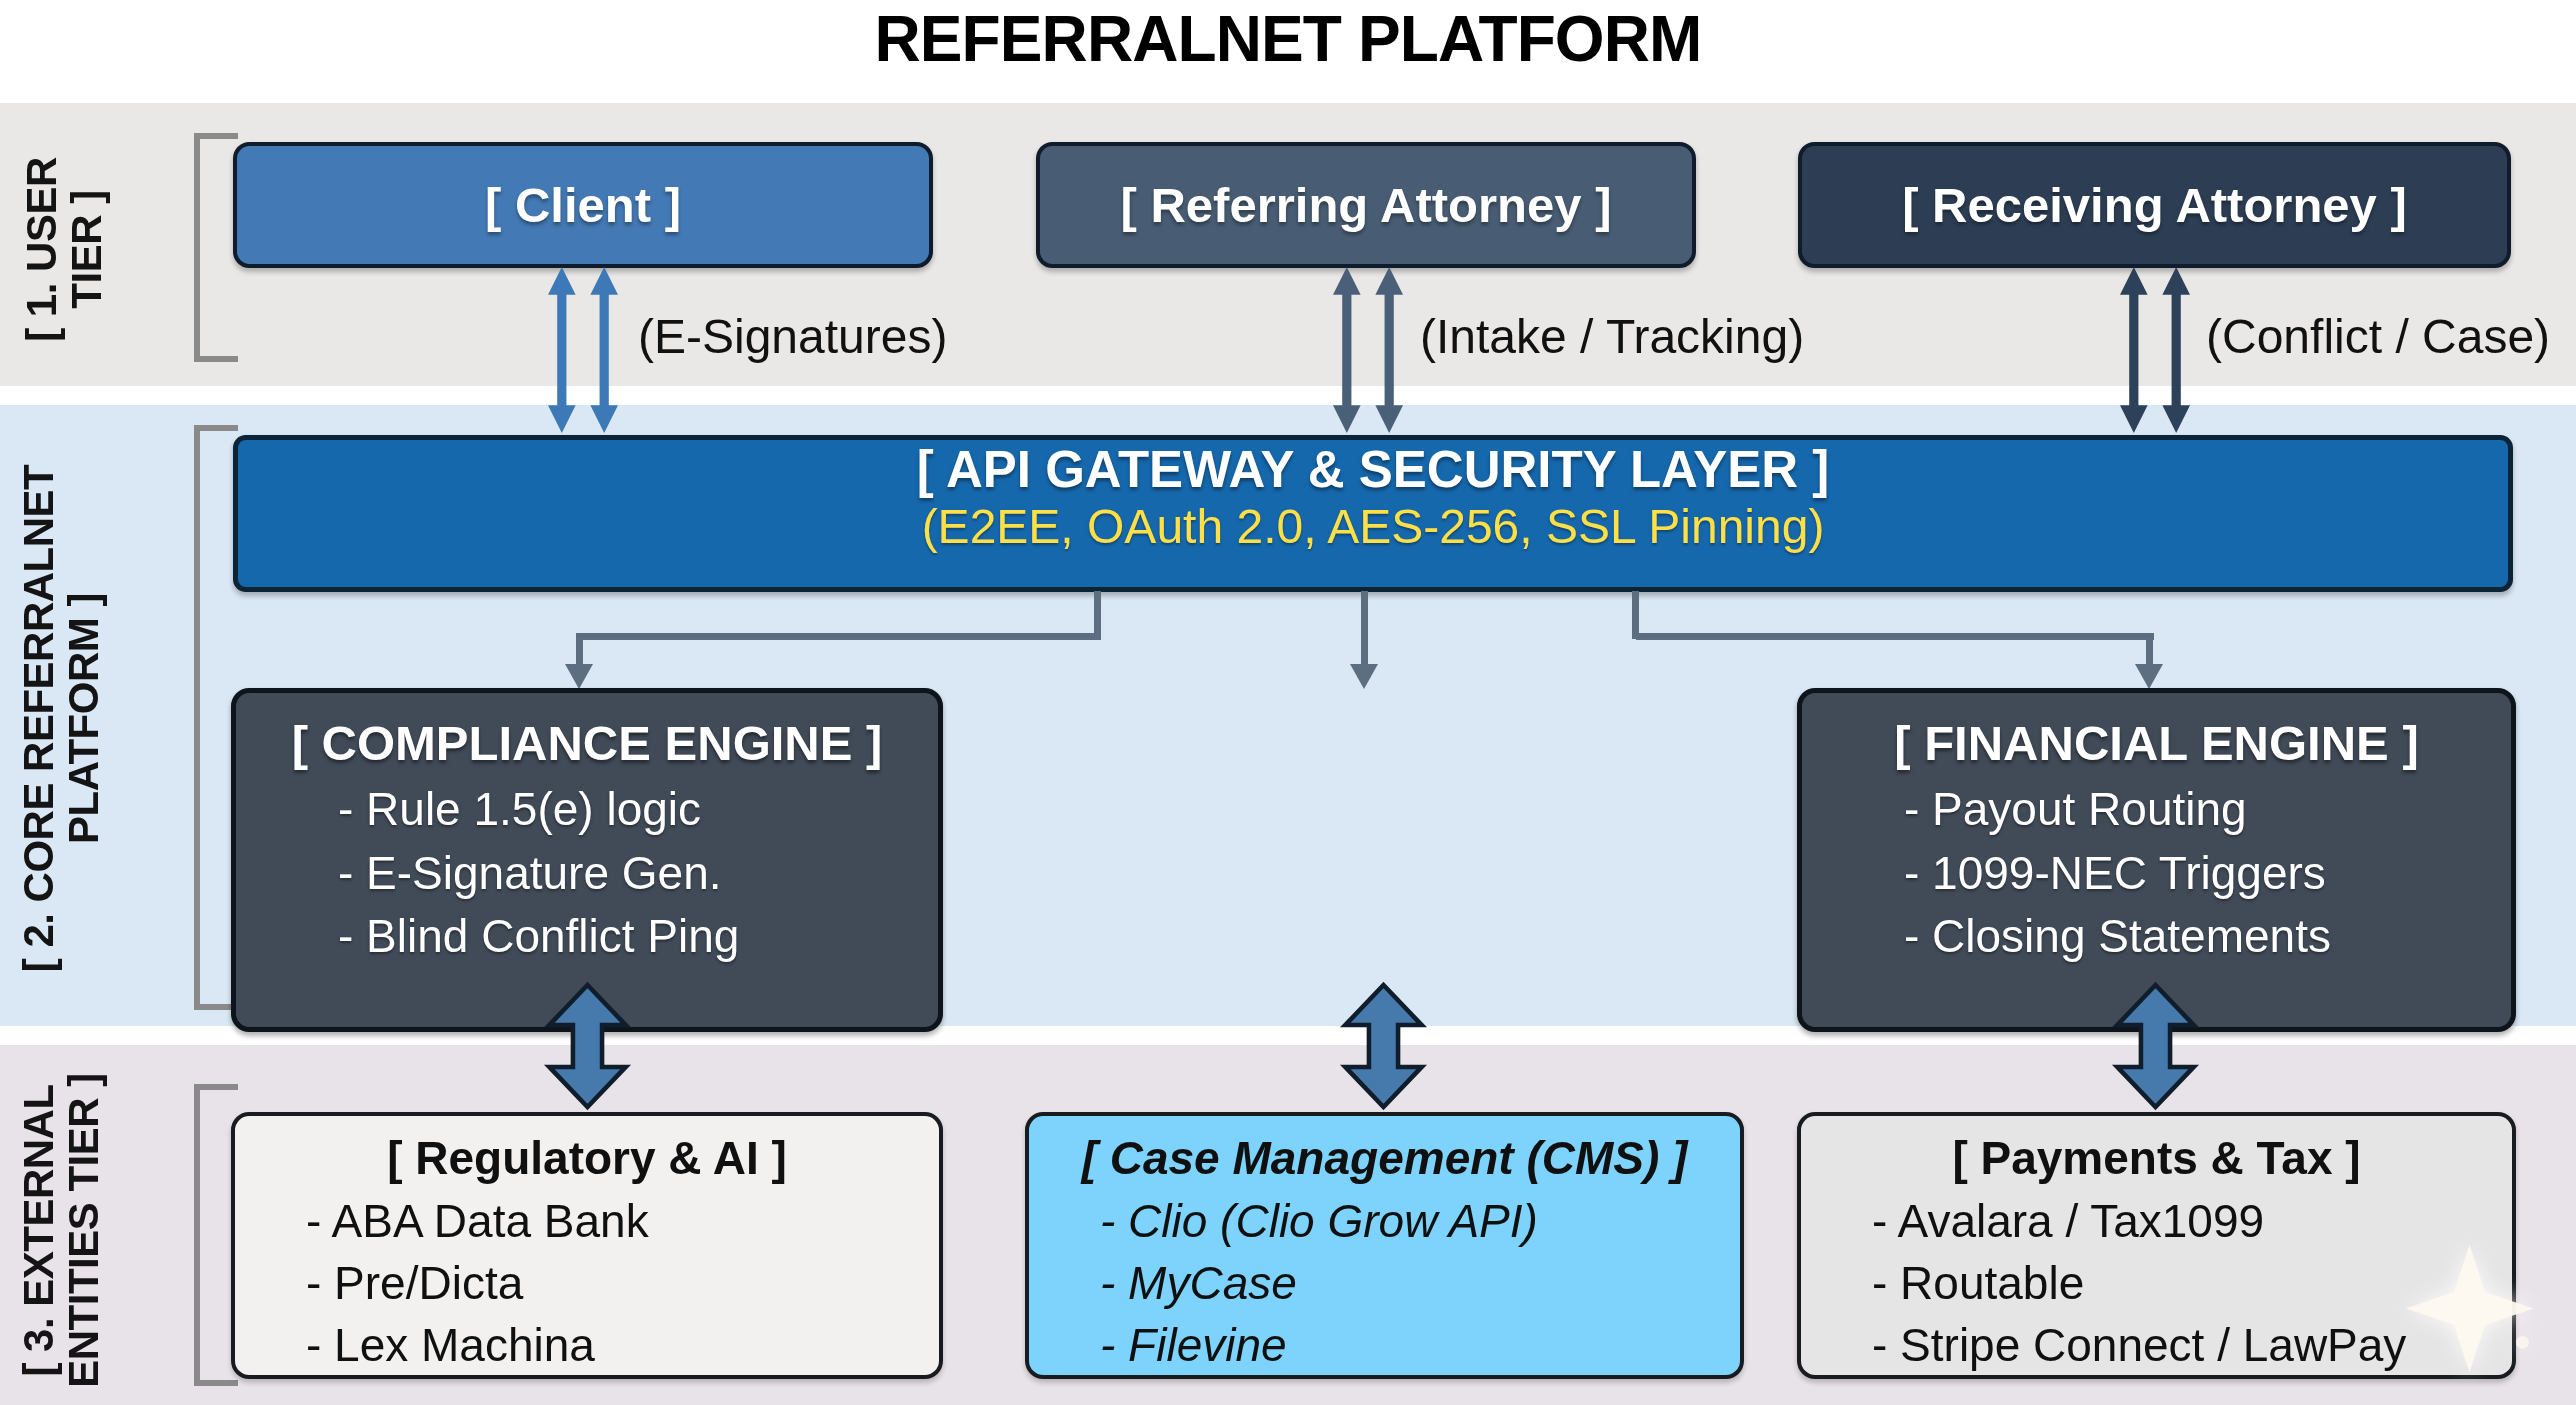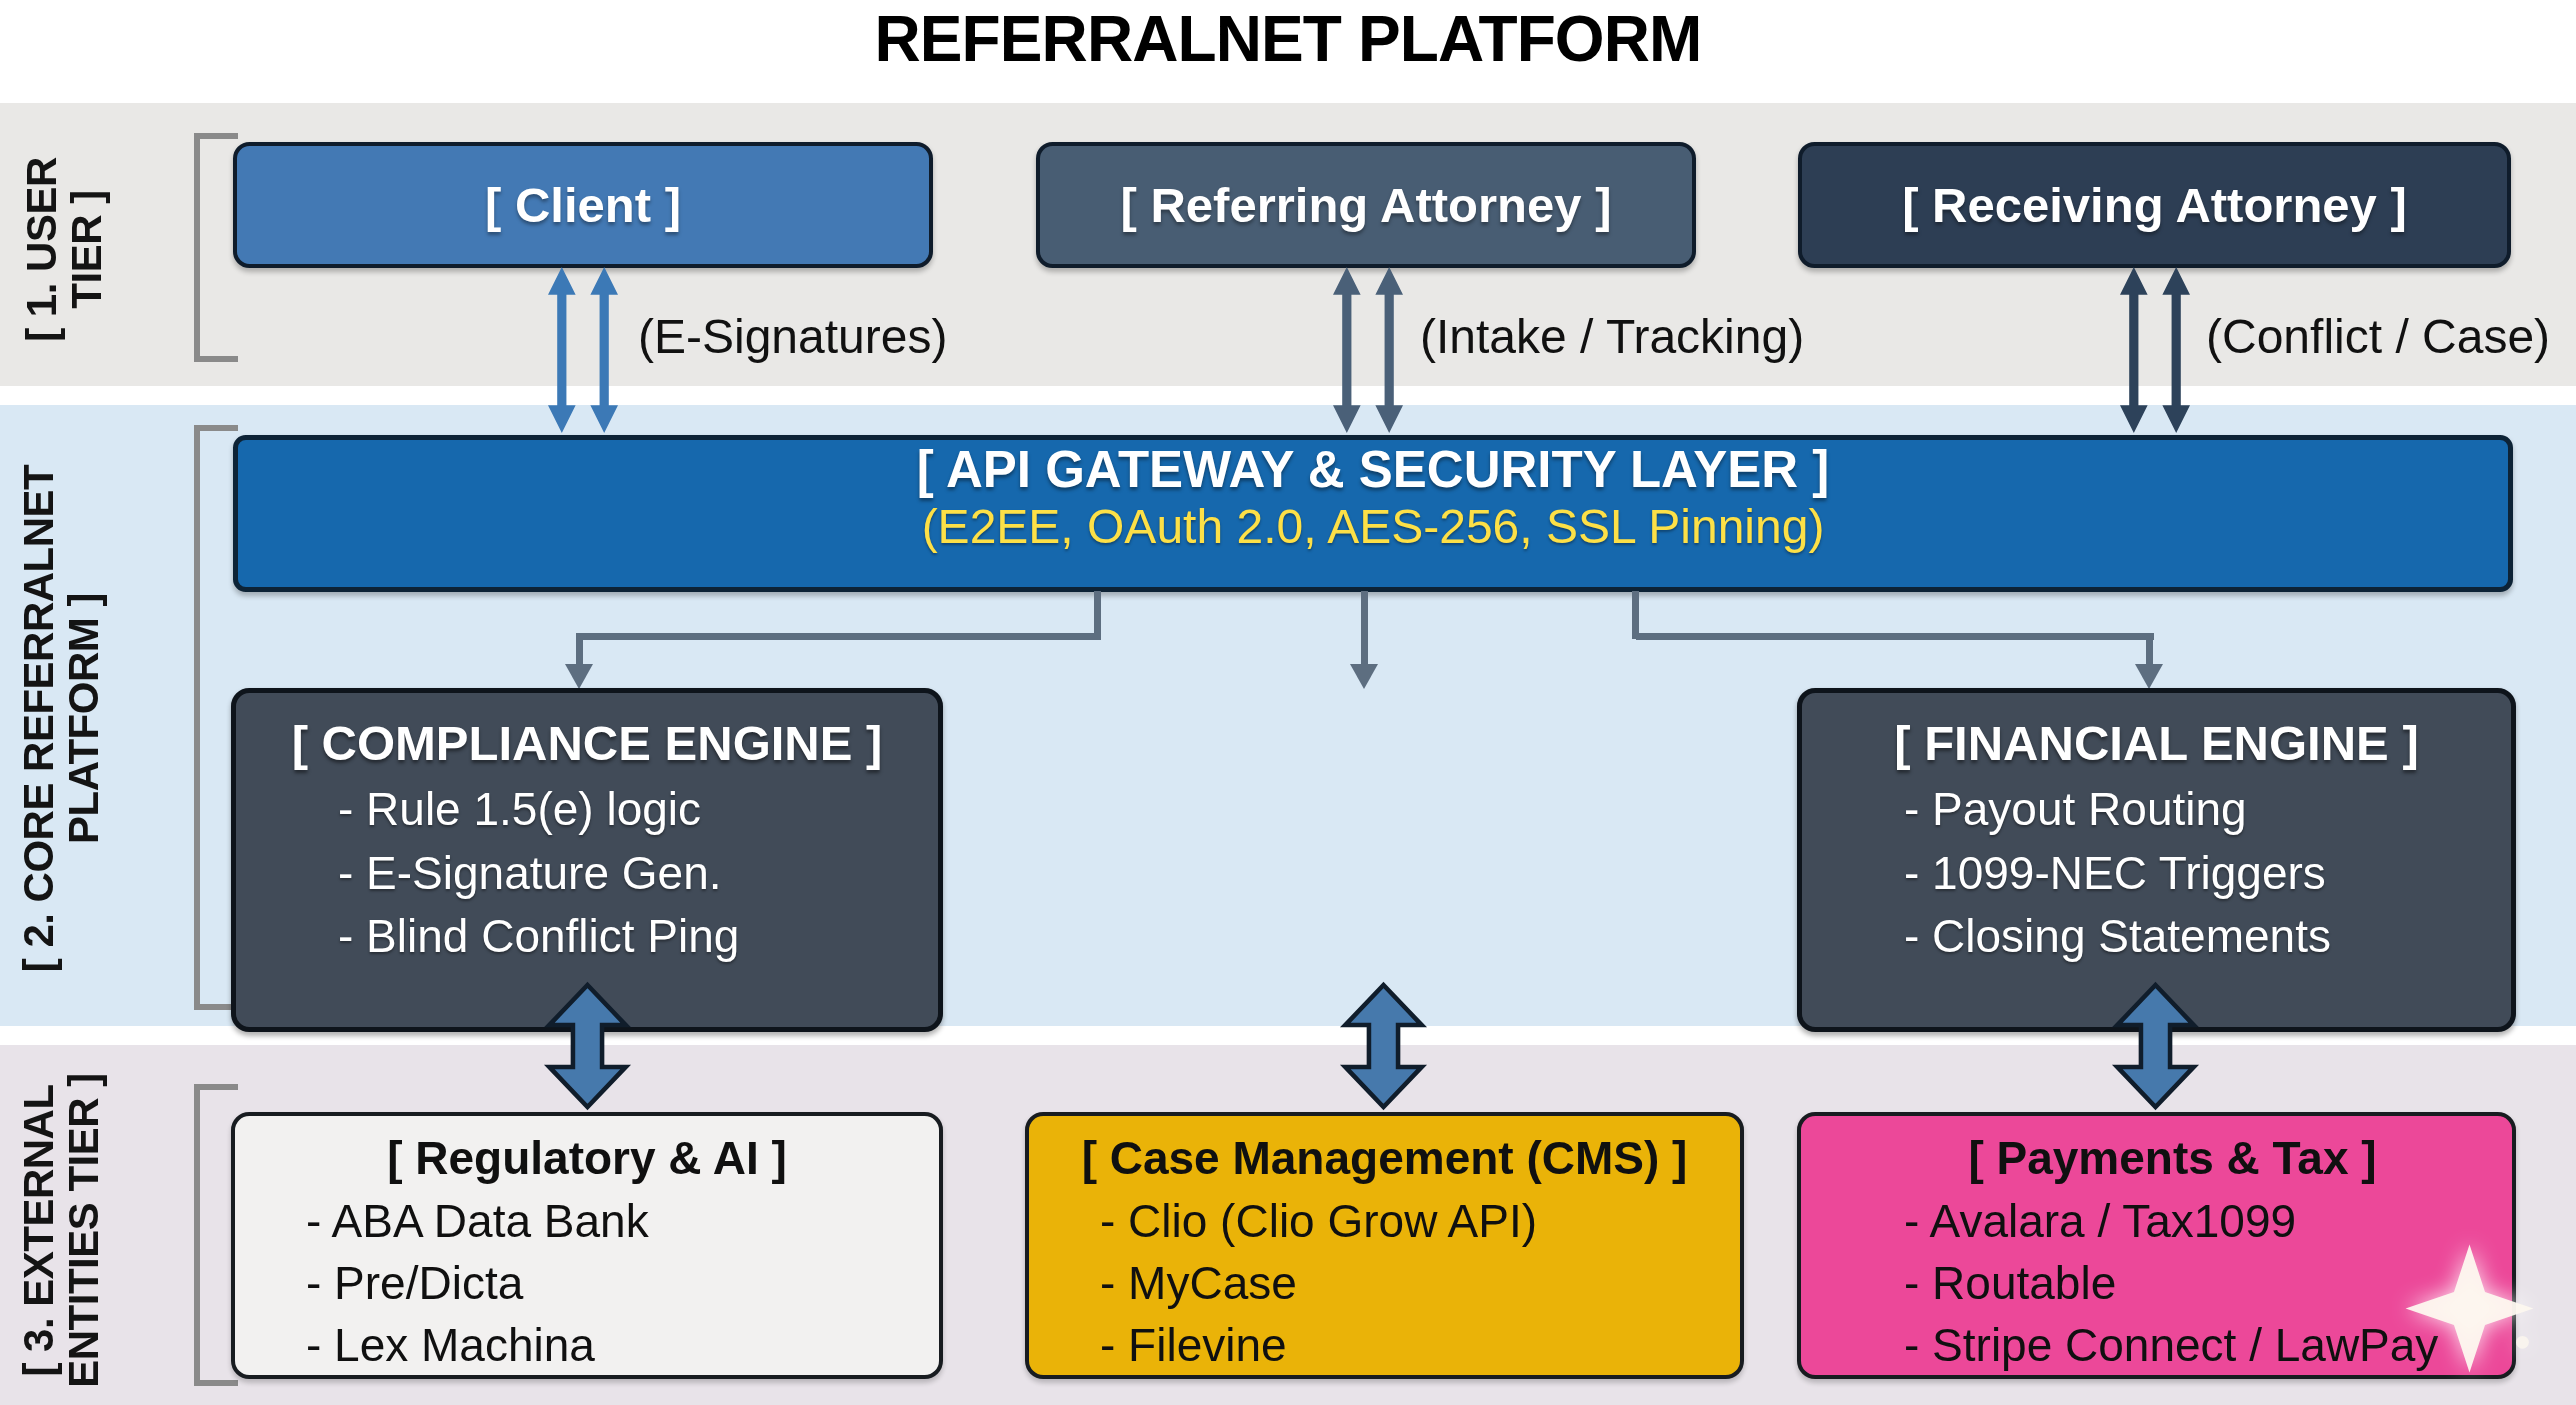--- a/index.html
+++ b/index.html
@@ -73,22 +73,22 @@
                    text-shadow:0 1.8px 2.7px rgba(0,0,0,0.4); }
 
   
   .blocksvg { position:absolute; top:981px; width:91px; height:130px; }
 
   
   .ext { position:absolute; top:1112px; height:267px; border:4.6px solid #181c20;
          border-radius:18.3px; color:#101010; padding-top:14.6px;
          box-shadow:0 3.7px 5.5px rgba(0,0,0,0.2); }
   .ext1 { left:231px;  width:712px; background:#f2f1f0; }
-  .ext2 { left:1025px; width:719px; background:#eab308; }
-  .ext3 { left:1797px; width:719px; background:#ec4899;padding-left:32px; }
+  .ext2 { left:1025px; width:719px; background:#7dd3fc;font-style:italic; }
+  .ext3 { left:1797px; width:719px; background:#e5e5e5; }
   .ext .btitle { display:block; text-align:center; font-weight:800; font-size:46px; margin-bottom:5.5px; }
   .ext .bitem  { font-size:46px; line-height:1.35; padding-left:71px; }
 
   .sparkle { position:absolute; left:2401px; top:1240px; width:137px; height:137px;
              filter:drop-shadow(0 0 11px rgba(255,255,255,0.9)); }
 </style>
 </head>
 <body>
 
 <div class="canvas">

